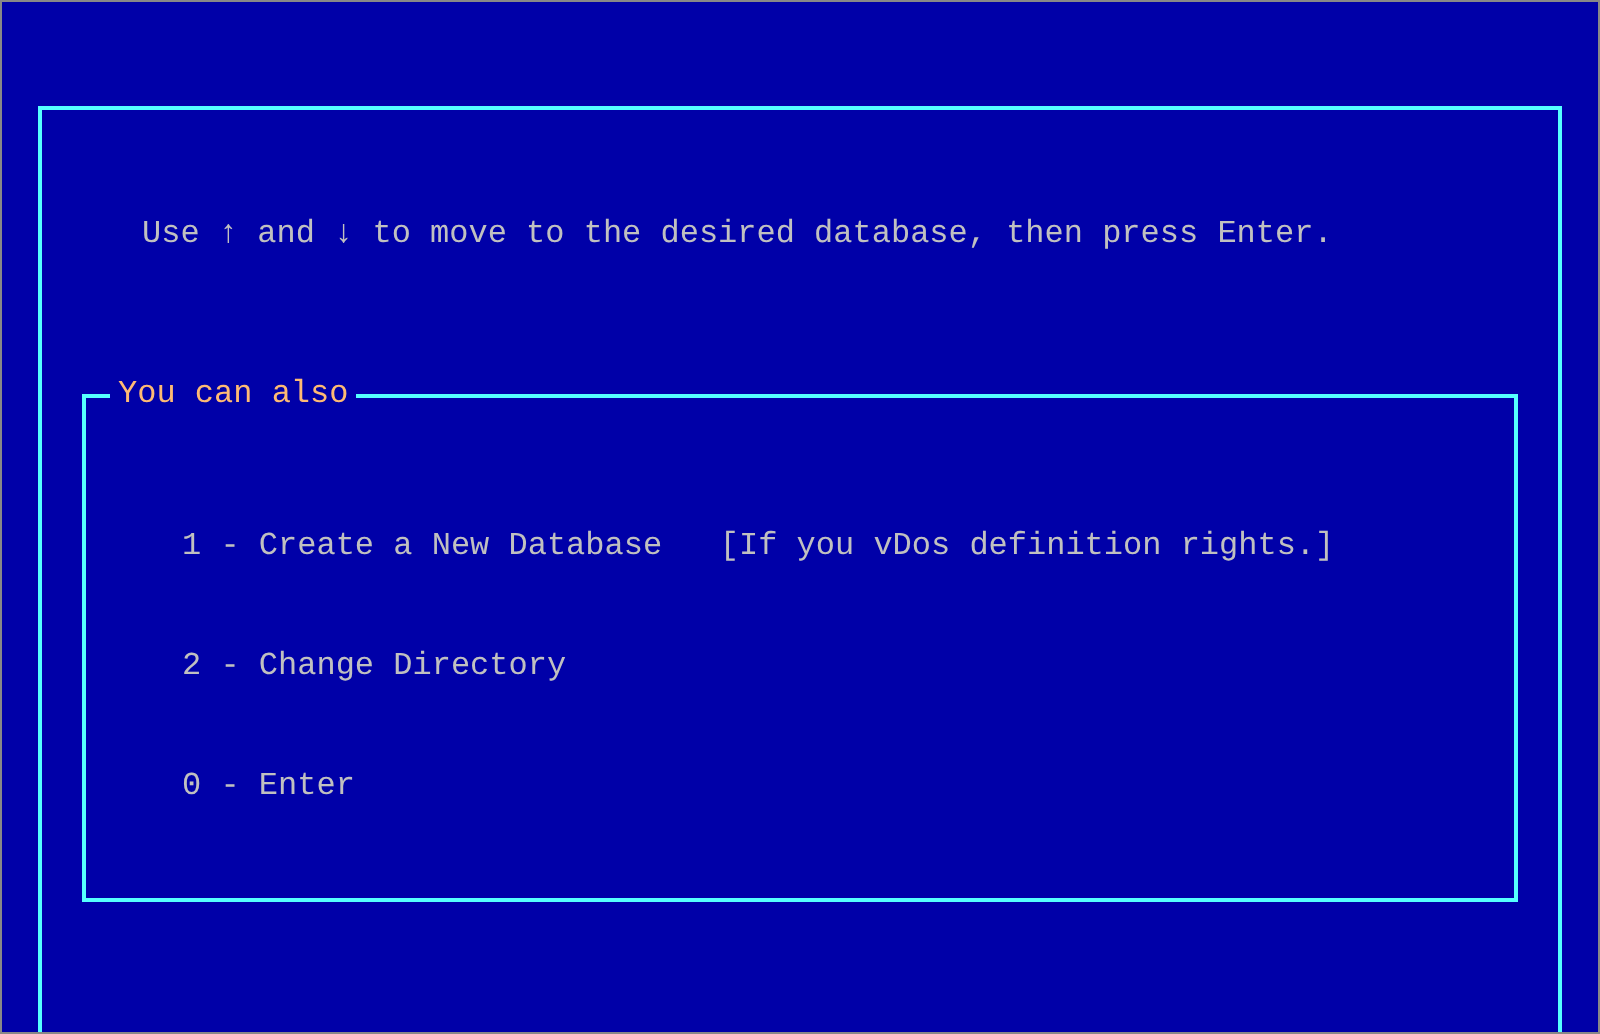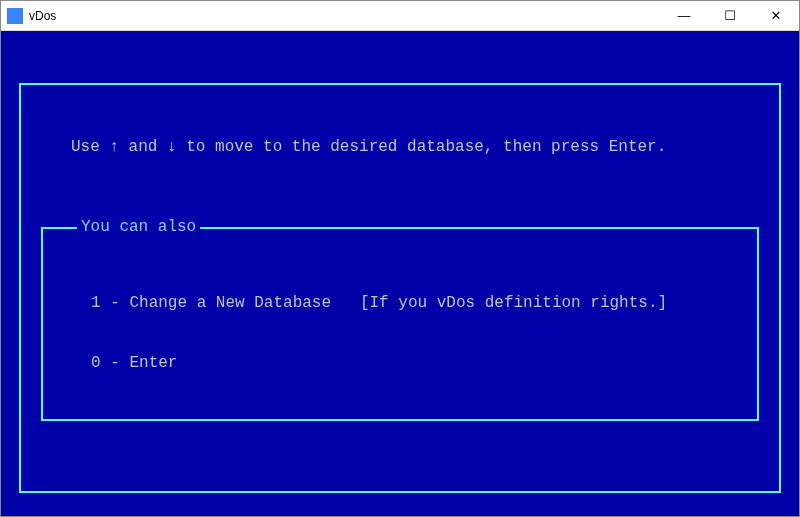--- a/index.html
+++ b/index.html
@@ -70,50 +70,43 @@
   }
   .subbox {
     border: 2px solid #55ffff;
     margin: 6px 20px 0 20px;
     padding: 4px 0 6px 0;
     position: relative;
   }
   .legend {
     position: absolute;
     top: -12px;
-    left: 34px;
+    left: 12px;
     background: #0000a8;
     padding: 0 4px;
-    color: #7dd3fc;
+    color: #fdba74;
   }
   .menu-line {
     padding-left: 48px;
     color: #c0c0c0;
   }
 </style>
 </head>
 <body>
 
 <div class="window">
-  <div class="titlebar">
-    <span class="app-icon"></span>
-    <span class="title-text">vDos</span>
-    <span class="spacer"></span>
-    <div class="win-btn">—</div>
-    <div class="win-btn">☐</div>
-    <div class="win-btn">✕</div>
-  </div>
 
   <div class="terminal">
     <div class="box">
       <div class="instr">Use ↑ and ↓ to move to the desired database, then press Enter.</div>
 
       <div class="subbox">
         <span class="legend">You can also</span>
-        <div class="menu-line"><span>1</span> - <span>Change a New Database</span>   <span>[If you vDos definition rights.]</span></div>
+        <div class="menu-line"><span>1</span> - <span>Create a New Database</span>   <span>[If you vDos definition rights.]</span></div>
+        <div class="menu-line"><span>2</span> - <span>Change Directory</span></div>
         <div class="menu-line"><span>0</span> - <span>Enter</span></div>
       </div>
       
     </div>
 
     
 
     
   </div>
 </div>

